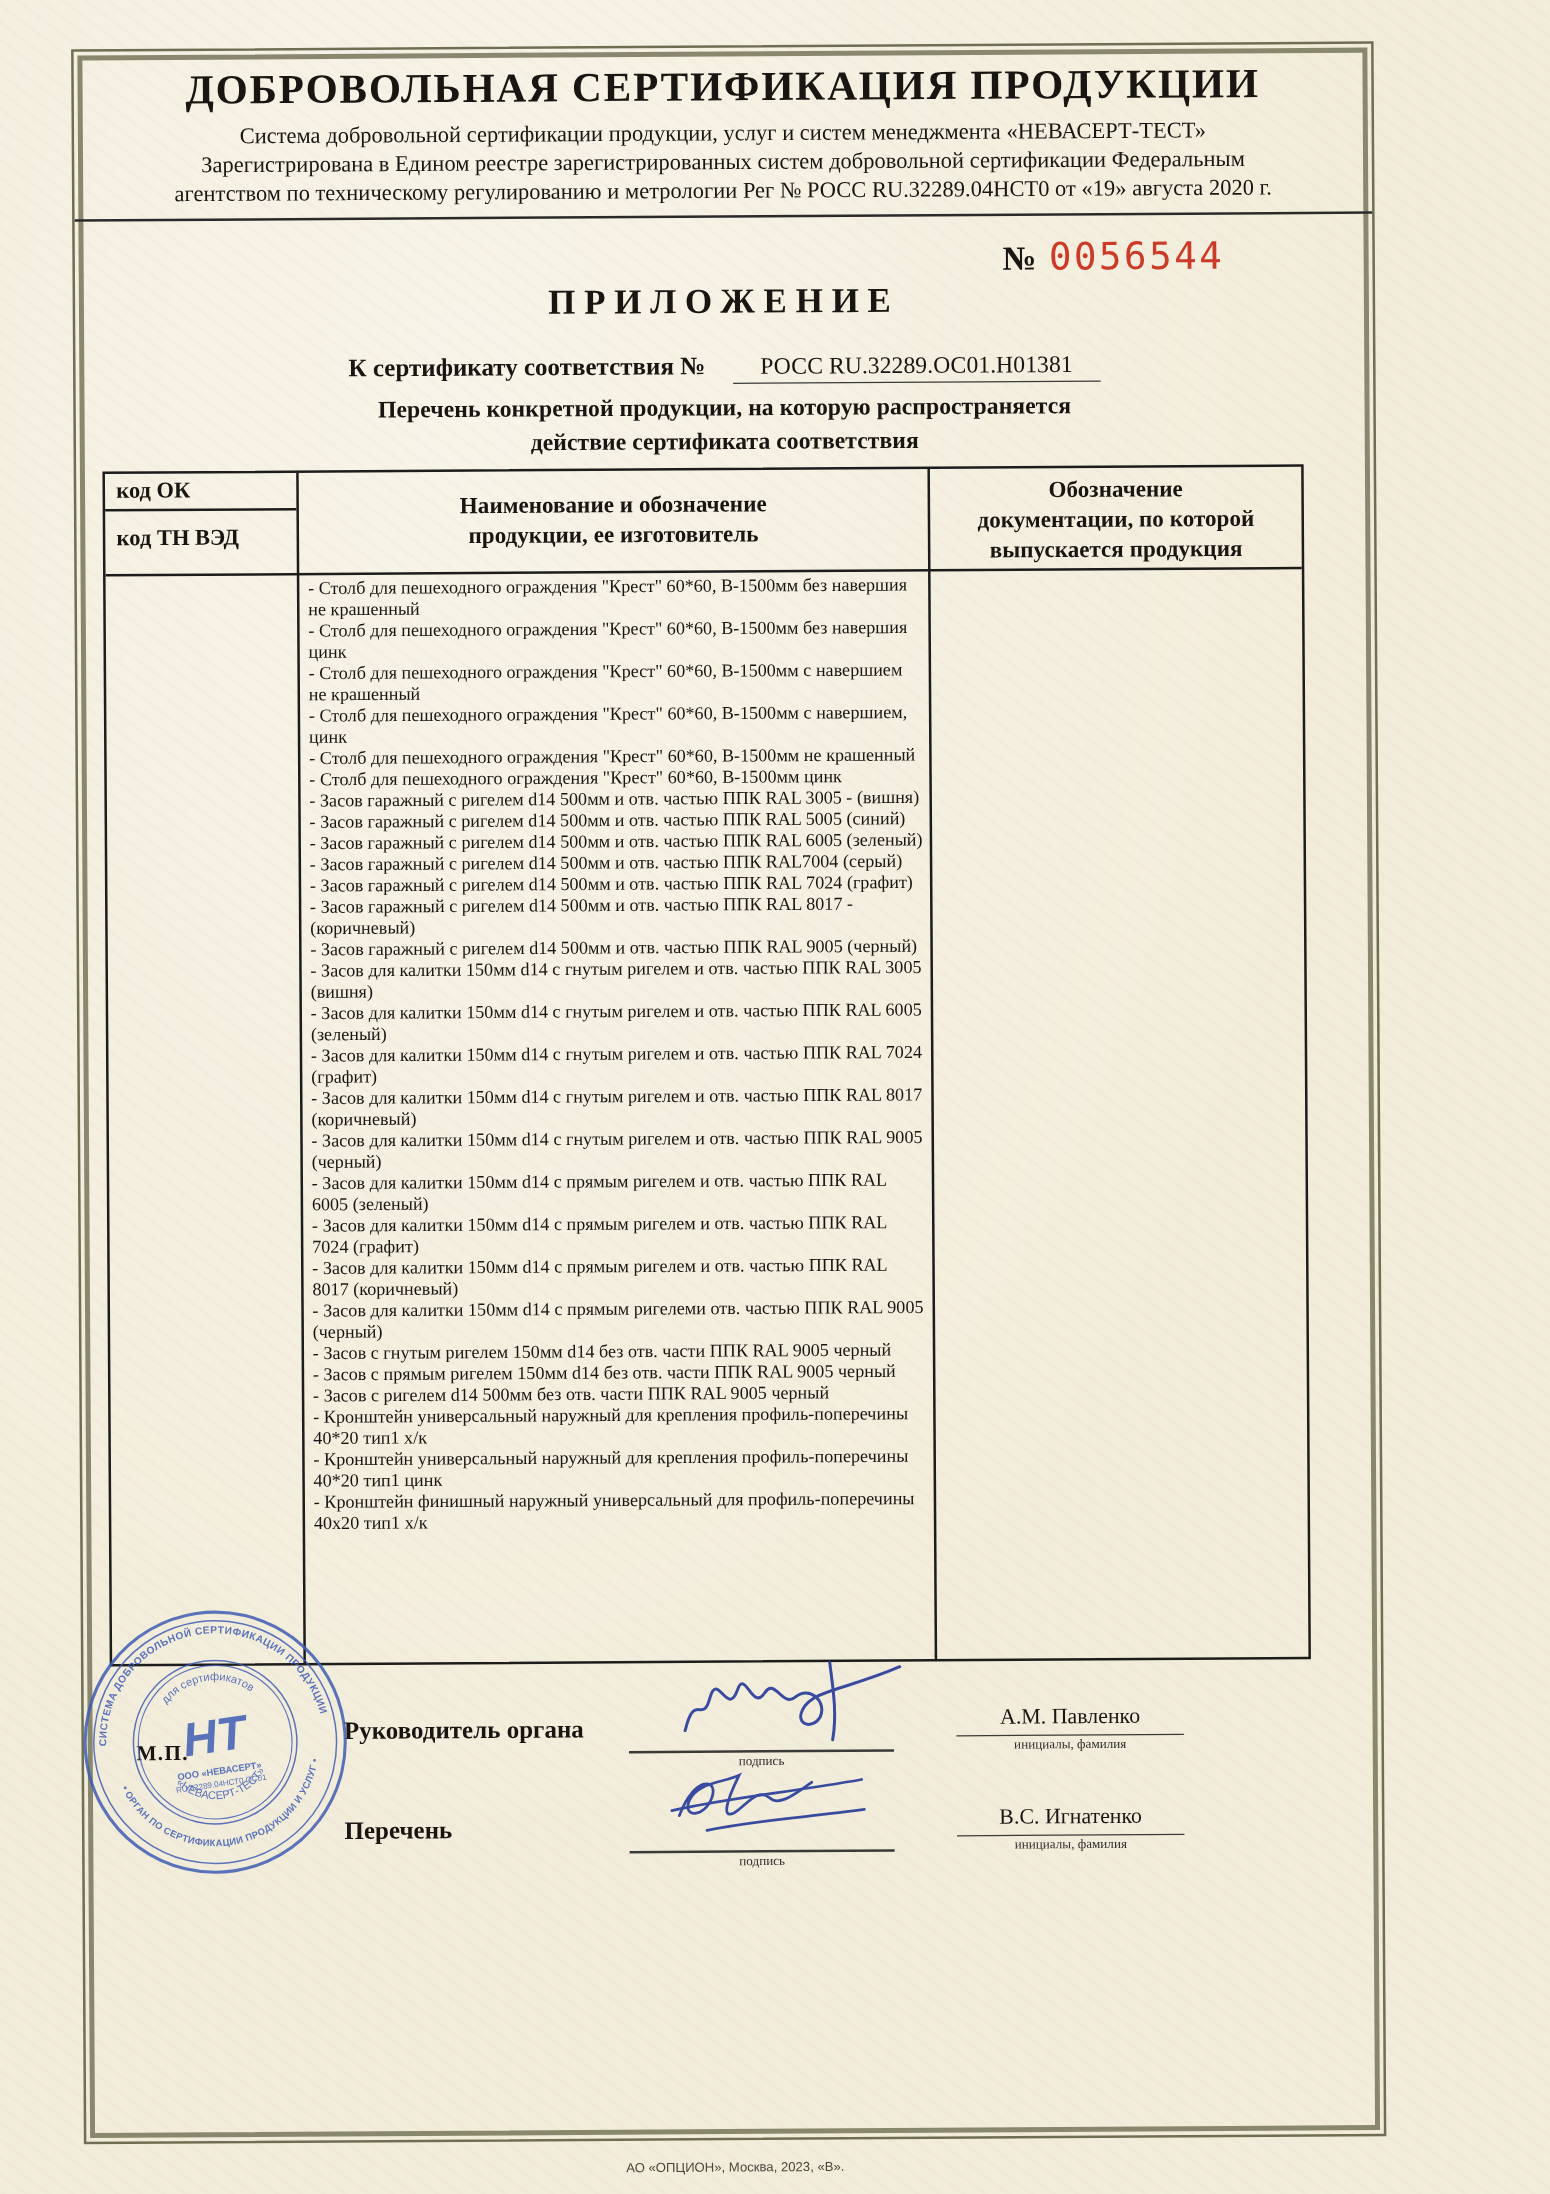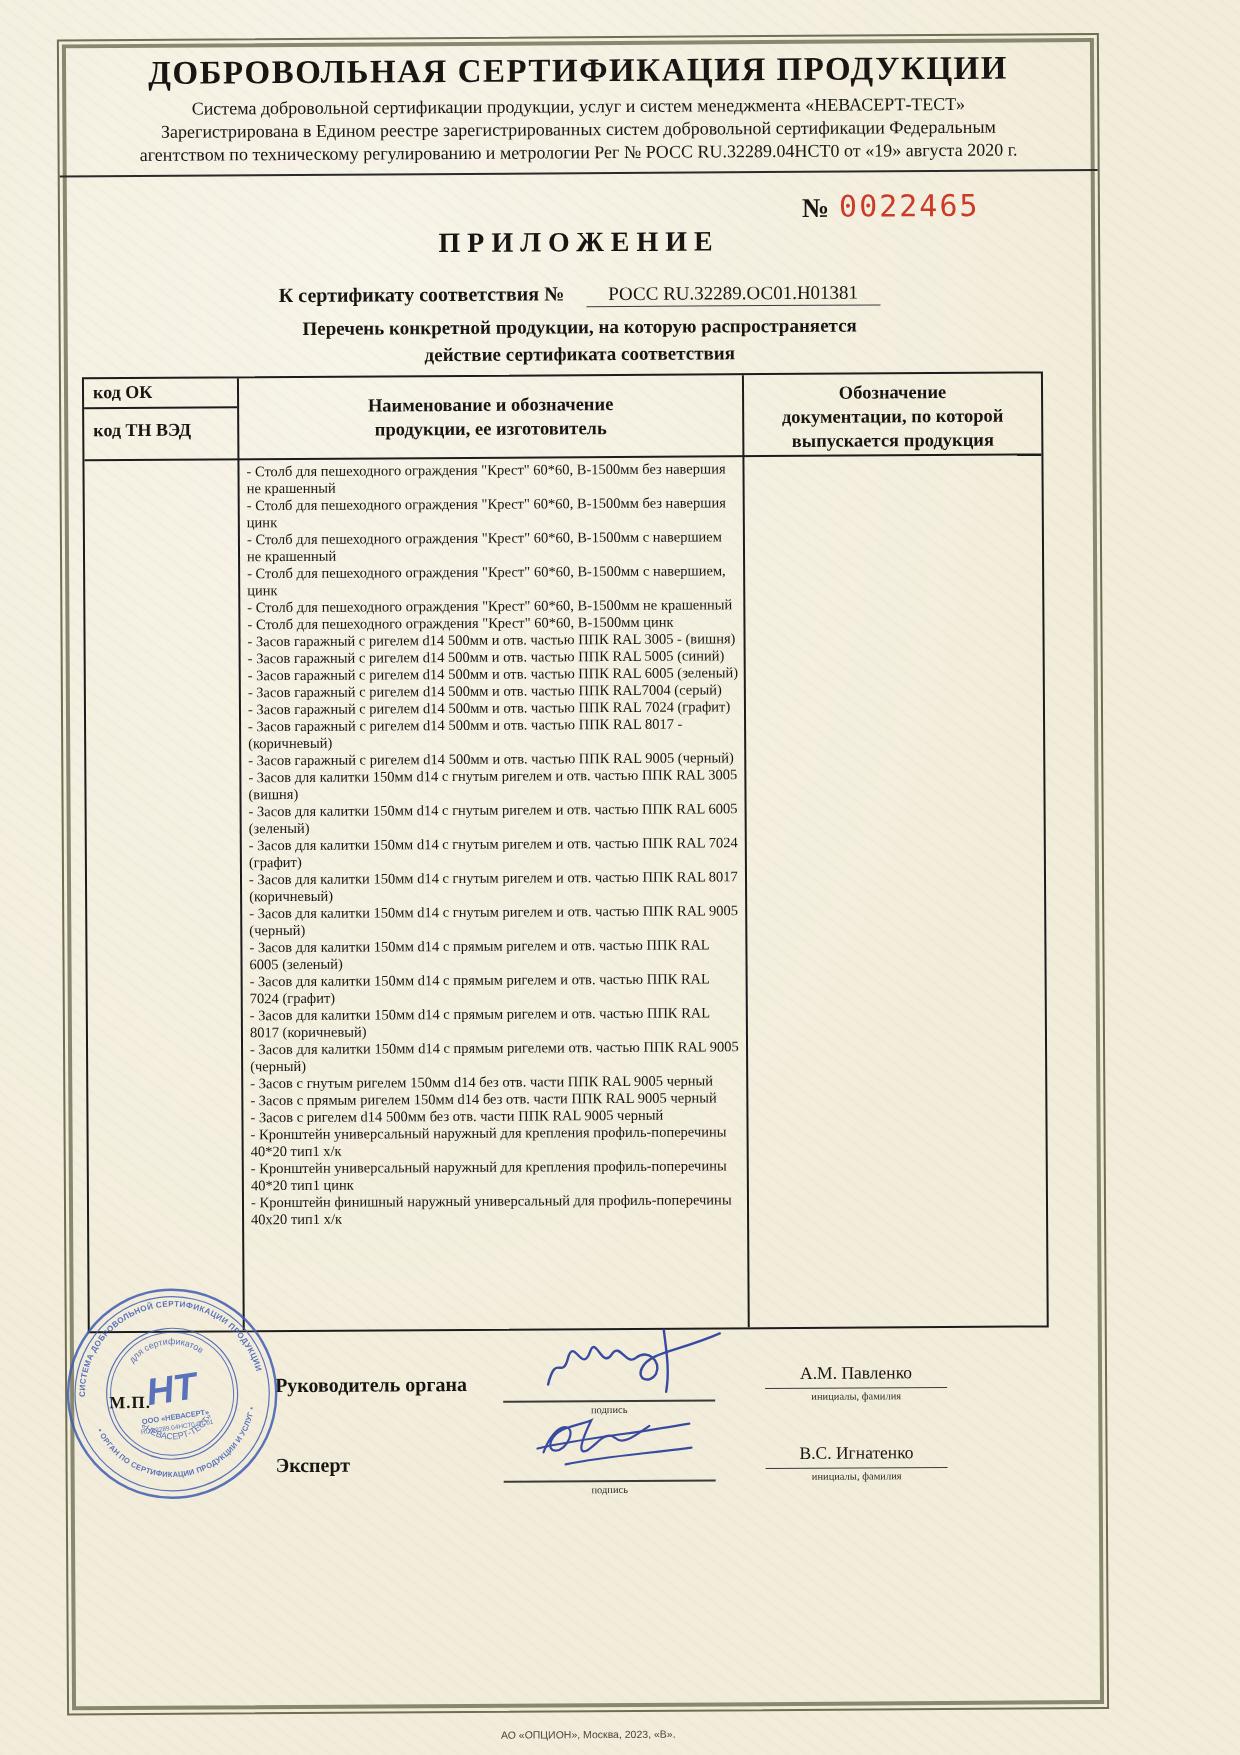--- a/index.html
+++ b/index.html
@@ -92,21 +92,21 @@
   <div class="frame"></div>
 
   <div class="hdr-title">ДОБРОВОЛЬНАЯ СЕРТИФИКАЦИЯ ПРОДУКЦИИ</div>
   <div class="hdr-sub l1">Система добровольной сертификации продукции, услуг и систем менеджмента «НЕВАСЕРТ-ТЕСТ»</div>
   <div class="hdr-sub l2">Зарегистрирована в Едином реестре зарегистрированных систем добровольной сертификации Федеральным</div>
   <div class="hdr-sub l3">агентством по техническому регулированию и метрологии Рег № РОСС RU.32289.04НСТ0  от «19» августа 2020 г.</div>
   <div class="hdr-rule"></div>
 
   <div class="doc-number">
     <span class="num-label">№</span>
-    <span class="num-value">0022465</span>
+    <span class="num-value">0056544</span>
   </div>
 
   <div class="app-title">ПРИЛОЖЕНИЕ</div>
 
   <div class="cert-line">
     <span class="cert-label">К сертификату соответствия №</span>
     <span class="cert-value">РОСС RU.32289.ОС01.Н01381</span>
   </div>
 
   <div class="subtitle s1">Перечень конкретной продукции, на которую распространяется</div>
@@ -163,21 +163,21 @@
     <g fill="none" stroke="#2a3e9b" stroke-width="2.4" stroke-linecap="round">
       <path d="M10,62 C18,30 24,58 30,36 C36,14 44,52 52,30 C58,12 64,48 74,32 C82,20 88,44 98,36 C110,26 124,40 118,52 C112,62 98,58 104,46 C112,30 140,30 182,12"></path>
       <path d="M126,8 C128,26 132,48 128,70"></path>
     </g>
   </svg>
   <div class="name-block nb1">
     <div class="name-text">А.М. Павленко</div>
     <div class="name-caption">инициалы, фамилия</div>
   </div>
 
-  <div class="sig-role r2">Эксперт</div>
+  <div class="sig-role r2">Перечень</div>
   <div class="sig-line sl2"></div>
   <div class="sig-caption sc2">подпись</div>
   <svg class="sig-svg sg2" width="170" height="70" viewBox="0 0 170 70">
     <g fill="none" stroke="#2a3e9b" stroke-width="2.2" stroke-linecap="round">
       <path d="M12,42 C24,10 44,12 38,28 C32,44 14,44 20,30 C26,16 46,16 60,10 C52,26 44,46 56,40 C66,34 74,20 84,28 C92,36 106,24 118,16"></path>
       <path d="M6,38 C50,28 100,24 158,14"></path>
       <path d="M34,54 C74,46 114,44 160,38"></path>
     </g>
   </svg>
   <div class="name-block nb2">

